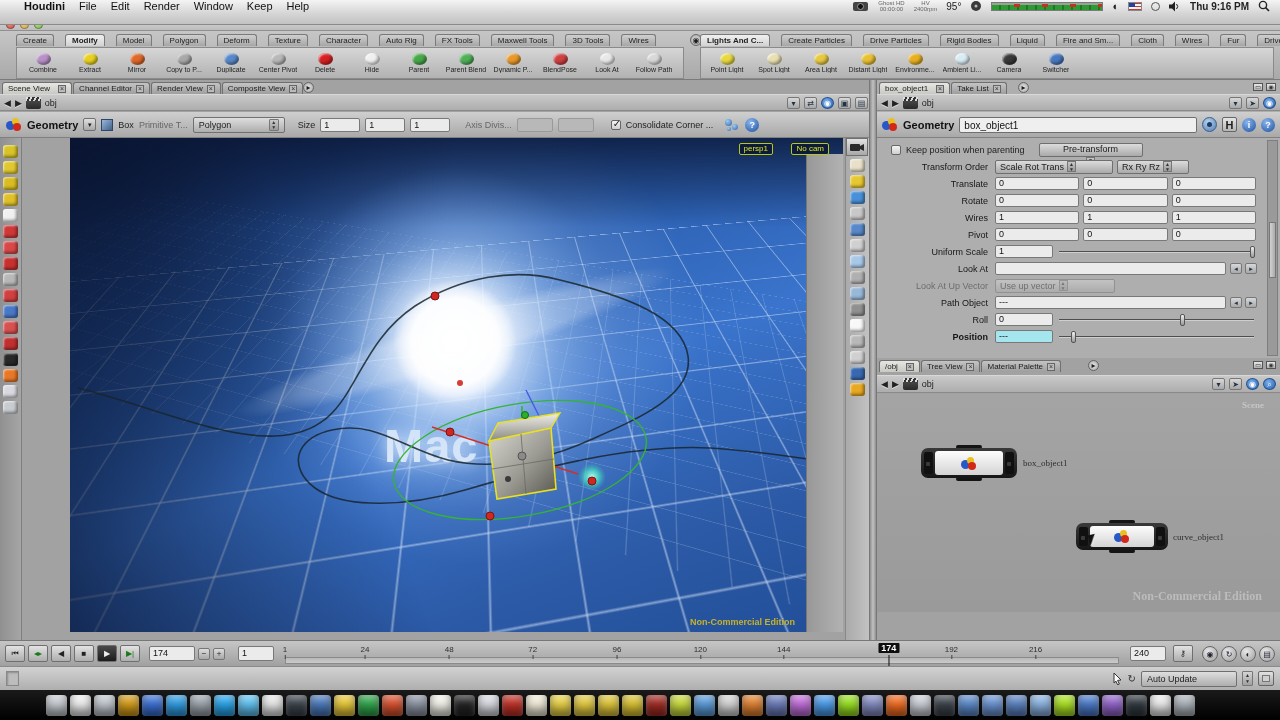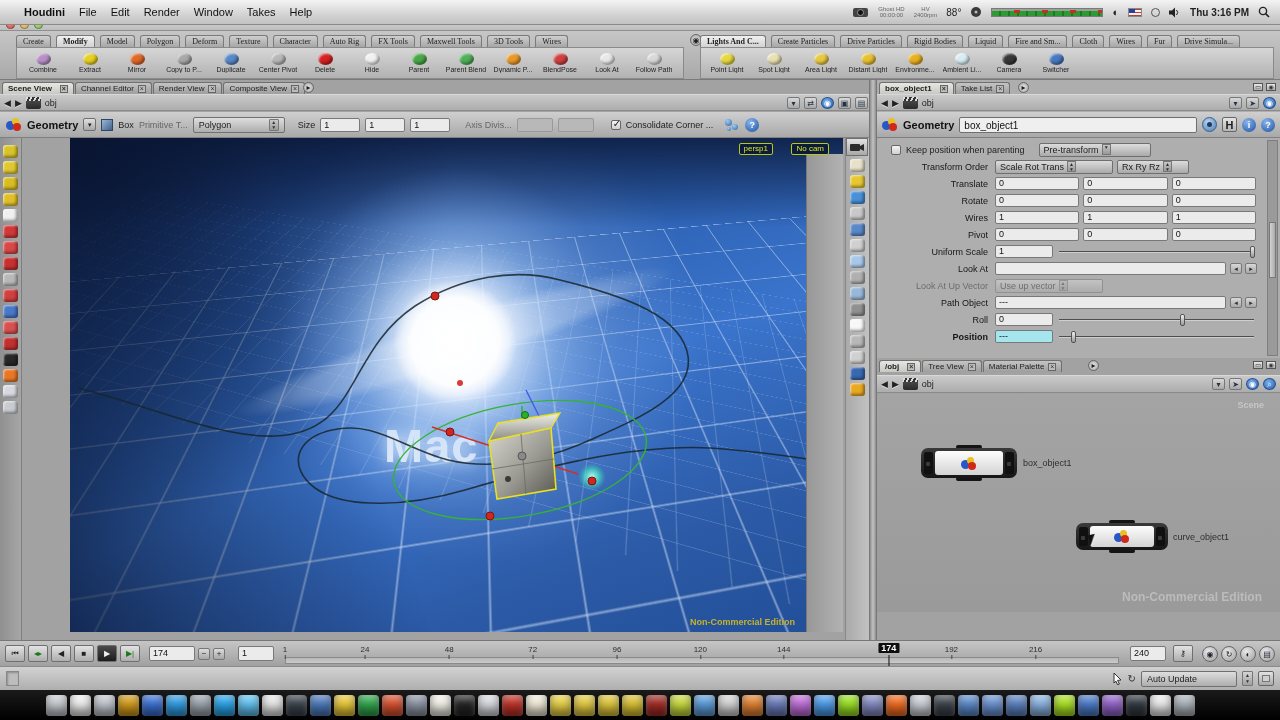--- a/index.html
+++ b/index.html
@@ -1,21 +1,21 @@
 <!DOCTYPE html>
 <html><head>
 <meta charset="utf-8">
 <style>
 *{box-sizing:border-box;margin:0;padding:0;}
 html,body{background:#555;}
 body{font-family:"Liberation Sans",sans-serif;}
 #screen{position:relative;width:1280px;height:720px;background:#a2a2a2;overflow:hidden;font-size:10px;color:#1c1c1c;}
 
 
-.menubar{position:absolute;top:0;left:0;width:1280px;height:18px;background:linear-gradient(#f4f4f4,#d6d6d6 55%,#c2c2c2);border-bottom:1px solid #8a8a8a;display:flex;align-items:center;padding:12px 10px;gap:14px;font-size:11px;z-index:40;}
+.menubar{position:absolute;top:0;left:0;width:1280px;height:18px;background:linear-gradient(#f4f4f4,#d6d6d6 55%,#c2c2c2);border-bottom:1px solid #8a8a8a;display:flex;align-items:flex-end;padding:12px 10px;gap:14px;font-size:11px;z-index:40;}
 .menu-item{color:#111;}
 .menu-item.active{font-weight:bold;}
 .apple-glyph{font-size:12px;line-height:12px;}
 .mb-right{margin-left:auto;display:flex;align-items:center;gap:9px;font-size:10px;color:#222;}
 .mini-stack{font-size:6px;line-height:6px;color:#666;text-align:center;}
 .cpu-meter{position:relative;width:112px;height:9px;background:#9aa09a;border:1px solid #7a7a7a;overflow:hidden;}
 .cpu-meter .bars{position:absolute;left:0;bottom:0;right:0;height:5px;background:repeating-linear-gradient(90deg,#2f9a33 0 7px,#1d7a22 7px 9px);}
 .cpu-meter .marks{position:absolute;left:0;top:1px;right:0;height:3px;background:repeating-linear-gradient(90deg,transparent 0 22px,#c23222 22px 28px);}
 .us-flag{width:14px;height:9px;background:repeating-linear-gradient(#c23a32 0 1.5px,#f2f2f2 1.5px 3px);position:relative;border:1px solid #888;}
 .us-flag::after{content:"";position:absolute;left:0;top:0;width:6px;height:4px;background:#2a3f9a;}
@@ -29,33 +29,33 @@
 .tl-red{background:radial-gradient(circle at 35% 30%,#f2948a,#d6493f);}
 .tl-yellow{background:radial-gradient(circle at 35% 30%,#f2d28a,#d6a243);}
 .tl-green{background:radial-gradient(circle at 35% 30%,#b8e29a,#76b843);}
 .wtitle{position:absolute;left:0;right:0;top:1px;text-align:center;font-size:9px;color:#333;}
 
 
 .shelf{position:absolute;top:31px;left:0;width:1280px;height:49px;background:linear-gradient(#c6c6c6,#a9a9a9);border-bottom:1px solid #7a7a7a;z-index:38;}
 .shelf-set{position:absolute;top:2px;}
 .set-left{left:16px;width:668px;}
 .set-right{left:700px;width:574px;}
-.shelf-tabs{display:flex;height:14px;align-items:flex-end;gap:5px;font-family:Liberation Serif, serif;}
+.shelf-tabs{display:flex;height:14px;align-items:center;gap:11px;}
 .shelf-tab{background:linear-gradient(#cfcfcf,#a6a6a6);border:1px solid #7a7a7a;border-bottom:none;border-radius:3px 3px 0 0;padding:1px 6px 1px;font-size:8px;color:#222;white-space:nowrap;}
 .shelf-tab.active{background:linear-gradient(#f0f0f0,#d2d2d2);font-weight:bold;}
 .shelf-tools{display:flex;height:32px;background:linear-gradient(#d6d6d6,#b2b2b2);border:1px solid #8a8a8a;align-items:center;padding:0 3px;gap:1px;}
 .shelf-tool{width:46px;display:flex;flex-direction:column;align-items:center;gap:1px;}
 .shelf-tool .blob{width:15px;height:12px;border-radius:50%;background:var(--c,#999);box-shadow:inset -2px -2px 3px rgba(0,0,0,.4),inset 1px 1px 2px rgba(255,255,255,.7);}
 .shelf-tool .tlabel{font-size:7px;color:#222;white-space:nowrap;overflow:hidden;max-width:46px;}
 .shelf-more{position:absolute;right:-18px;top:1px;width:12px;height:12px;border-radius:50%;background:radial-gradient(#ececec,#9a9a9a);border:1px solid #6a6a6a;font-size:8px;text-align:center;line-height:11px;}
 
 
 .pane-tabs{position:absolute;height:14px;display:flex;align-items:flex-end;gap:1px;z-index:30;}
 .pane-tab{display:flex;align-items:center;gap:4px;background:linear-gradient(#c4c4c4,#9e9e9e);border:1px solid #6f6f6f;border-bottom:none;border-radius:3px 3px 0 0;padding:1px 5px;font-size:8px;white-space:nowrap;}
-.pane-tab.active{background:linear-gradient(#e6e6e2,#c9c9c4);font-weight:bold;gap:8px;}
+.pane-tab.active{background:linear-gradient(#e6e6e2,#c9c9c4);font-weight:normal;gap:8px;}
 .tab-x{font-size:7px;border:1px solid #666;background:#bdbdbd;width:8px;height:8px;line-height:6px;text-align:center;color:#333;}
 .add-tab{width:11px;height:11px;border-radius:50%;background:radial-gradient(#ececec,#9e9e9e);border:1px solid #666;font-size:8px;text-align:center;line-height:10px;margin-left:3px;}
 .pane-corner{margin-left:auto;display:flex;gap:3px;align-items:center;}
 .corner-icon{width:10px;height:8px;border:1px solid #555;background:linear-gradient(#e8e8e8,#b0b0b0);font-size:6px;line-height:7px;text-align:center;color:#333;}
 .pathbar{position:absolute;height:17px;background:linear-gradient(#c9c9c9,#adadad);border-top:1px solid #d8d8d8;border-bottom:1px solid #8a8a8a;display:flex;align-items:center;padding:0 4px;gap:4px;z-index:29;}
 .nav-arrow{font-size:9px;color:#222;text-shadow:0 1px 0 #ddd;}
 .clapper{width:15px;height:12px;background:linear-gradient(#555,#2a2a2a);border-radius:2px;position:relative;}
 .clapper::before{content:"";position:absolute;top:0;left:0;right:0;height:4px;background:repeating-linear-gradient(115deg,#ddd 0 2px,#333 2px 4px);}
 .path-text{font-size:9px;color:#222;}
 .pb-right{margin-left:auto;display:flex;align-items:center;gap:4px;}
@@ -132,21 +132,21 @@
 .pdd .stp{width:9px;height:11px;background:linear-gradient(#c8c8c8,#989898);border:1px solid #777;font-size:5px;line-height:5px;text-align:center;color:#333;}
 .pslider{flex:1;position:relative;height:14px;margin-right:4px;}
 .pslider .track{position:absolute;left:2px;right:2px;top:6px;height:2px;background:#4e4e4e;border-bottom:1px solid #cfcfcf;}
 .pslider .thumb{position:absolute;top:1px;width:5px;height:12px;background:linear-gradient(#f0f0f0,#9a9a9a);border:1px solid #555;border-radius:2px;}
 .prow.disabled{opacity:.45;}
 .mini-op{width:12px;height:11px;border:1px solid #777;background:linear-gradient(#d8d8d8,#a8a8a8);font-size:7px;line-height:10px;text-align:center;border-radius:2px;margin-right:3px;color:#234;}
 .pscroll{position:absolute;right:2px;top:140px;width:11px;height:216px;background:#9a9a9a;border:1px solid #7e7e7e;z-index:26;}
 .pscroll .thumb{position:absolute;left:1px;right:1px;top:38%;height:26%;background:linear-gradient(90deg,#d2d2d2,#aaaaaa);border:1px solid #777;}
 
 
-.net-canvas{position:absolute;left:877px;top:394px;width:403px;height:218px;background:linear-gradient(#a4a4a4,#9a9a9a);z-index:24;overflow:hidden;}
+.net-canvas{position:absolute;left:877px;top:394px;width:403px;height:218px;background:linear-gradient(#a4a4a4,#9a9a9a);z-index:24;overflow:hidden;font-family:Liberation Serif, serif;}
 .net-scene-label{position:absolute;right:16px;top:6px;font-size:9px;font-weight:bold;color:#c6c6c6;}
 .net-watermark{position:absolute;right:18px;bottom:8px;font-size:12px;font-weight:bold;color:#bcbcbc;}
 .node{position:absolute;width:96px;height:30px;}
 .node .bodyy{position:absolute;inset:0;background:linear-gradient(#3a3a3a,#161616);border-radius:7px;}
 .node .flag{position:absolute;width:9px;top:4px;bottom:4px;background:#101010;border-radius:2px;}
 .node .flag.l{left:3px;}.node .flag.r{right:3px;}
 .node .flag::after{content:"";position:absolute;left:2px;top:45%;width:4px;height:4px;background:#3a3a3a;border-radius:1px;}
 .node .inner{position:absolute;left:14px;right:14px;top:3px;bottom:3px;background:linear-gradient(#fdfdfd,#d4d4d4);border-radius:3px;display:flex;align-items:center;justify-content:center;}
 .node .tabt{position:absolute;left:36%;right:36%;height:4px;top:-3px;background:#141414;border-radius:2px;}
 .node .tabb{position:absolute;left:36%;right:36%;height:4px;bottom:-3px;background:#141414;border-radius:2px;}
@@ -198,47 +198,47 @@
 
   <div class="menubar">
     <span class="apple-glyph"></span>
     <div style="display:flex;gap:14px;">
 
     <span class="menu-item active">Houdini</span>
         <span class="menu-item">File</span>
         <span class="menu-item">Edit</span>
         <span class="menu-item">Render</span>
         <span class="menu-item">Window</span>
-        <span class="menu-item">Takes</span>
+        <span class="menu-item">Keep</span>
         <span class="menu-item">Help</span>
       </div>
     <div class="mb-right">
       <svg width="16" height="11">
           <rect x="0" y="1" width="15" height="9" rx="2" fill="#444"></rect>
           <circle cx="7.5" cy="5.5" r="3" fill="#111" stroke="#999"></circle>
         </svg>
       <span class="mini-stack"><span>Ghost HD</span><br><span>00:00:00</span></span>
       <span class="mini-stack"><span>HV</span><br><span>2400rpm</span></span>
-      <span>88°</span>
+      <span>95°</span>
       <svg width="12" height="12">
           <circle cx="6" cy="6" r="5" fill="#3a3a3a"></circle>
           <circle cx="6" cy="6" r="1.5" fill="#bbb"></circle>
         </svg>
       <span class="cpu-meter">
           <span class="bars"></span>
           <span class="marks"></span>
         </span>
       <span style="font-size:11px;">◐</span>
       <span class="us-flag"></span>
       <span class="hollow-circle"></span>
       <svg width="12" height="11">
           <polygon points="0,3.5 3,3.5 6,0.5 6,10.5 3,7.5 0,7.5" fill="#222"></polygon>
           <path d="M7.5,3 a3.5,3.5 0 0 1 0,5" stroke="#222" fill="none"></path>
         </svg>
-      <span class="mb-clock">Thu 3:16 PM</span>
+      <span class="mb-clock">Thu 9:16 PM</span>
       <svg width="12" height="12">
           <circle cx="5" cy="5" r="3.6" fill="none" stroke="#222" stroke-width="1.4"></circle>
           <line x1="7.6" y1="7.6" x2="11" y2="11" stroke="#222" stroke-width="1.6"></line>
         </svg>
     </div>
   </div>
 
   <div class="titlebar">
     <div class="tlights">
       <span class="tlight tl-red"></span>
@@ -600,21 +600,21 @@
     <span class="h-btn">H</span>
     <span class="help-ball">i</span>
     <span class="help-ball">?</span>
   </div>
 
   <div class="params-body">
     <div class="prow">
       <span style="width:14px;flex:none;"></span>
       <span class="chk"></span>
       <span class="vt-text" style="margin-left:5px;">Keep position when parenting</span>
-      <span class="pdd" style="width:112px;margin-left:14px;">
+      <span class="pdd" style="width:104px;margin-left:14px;flex-direction:column;">
         <span>Pre-transform</span>
         <span class="stp">▼</span>
       </span>
     </div>
     <div class="prow">
       <span class="plabel">Transform Order</span>
       <span class="pdd" style="width:118px;">
         <span>Scale Rot Trans</span>
         <span class="stp">▲<br>▼</span>
       </span>
@@ -656,21 +656,21 @@
         </span>
     </div>
     <div class="prow">
       <span class="plabel">Look At</span>
       <span class="pfield"></span>
       <span class="mini-op">◂</span>
       <span class="mini-op">▸</span>
     </div>
     <div class="prow disabled">
       <span class="plabel">Look At Up Vector</span>
-      <span class="pdd" style="width:108px;">
+      <span class="pdd" style="width:120px;">
         <span>Use up vector</span>
         <span class="stp">▲<br>▼</span>
       </span>
     </div>
     <div class="prow">
       <span class="plabel">Path Object</span>
       <span class="pfield">---</span>
       <span class="mini-op">◂</span>
       <span class="mini-op">▸</span>
     </div>

